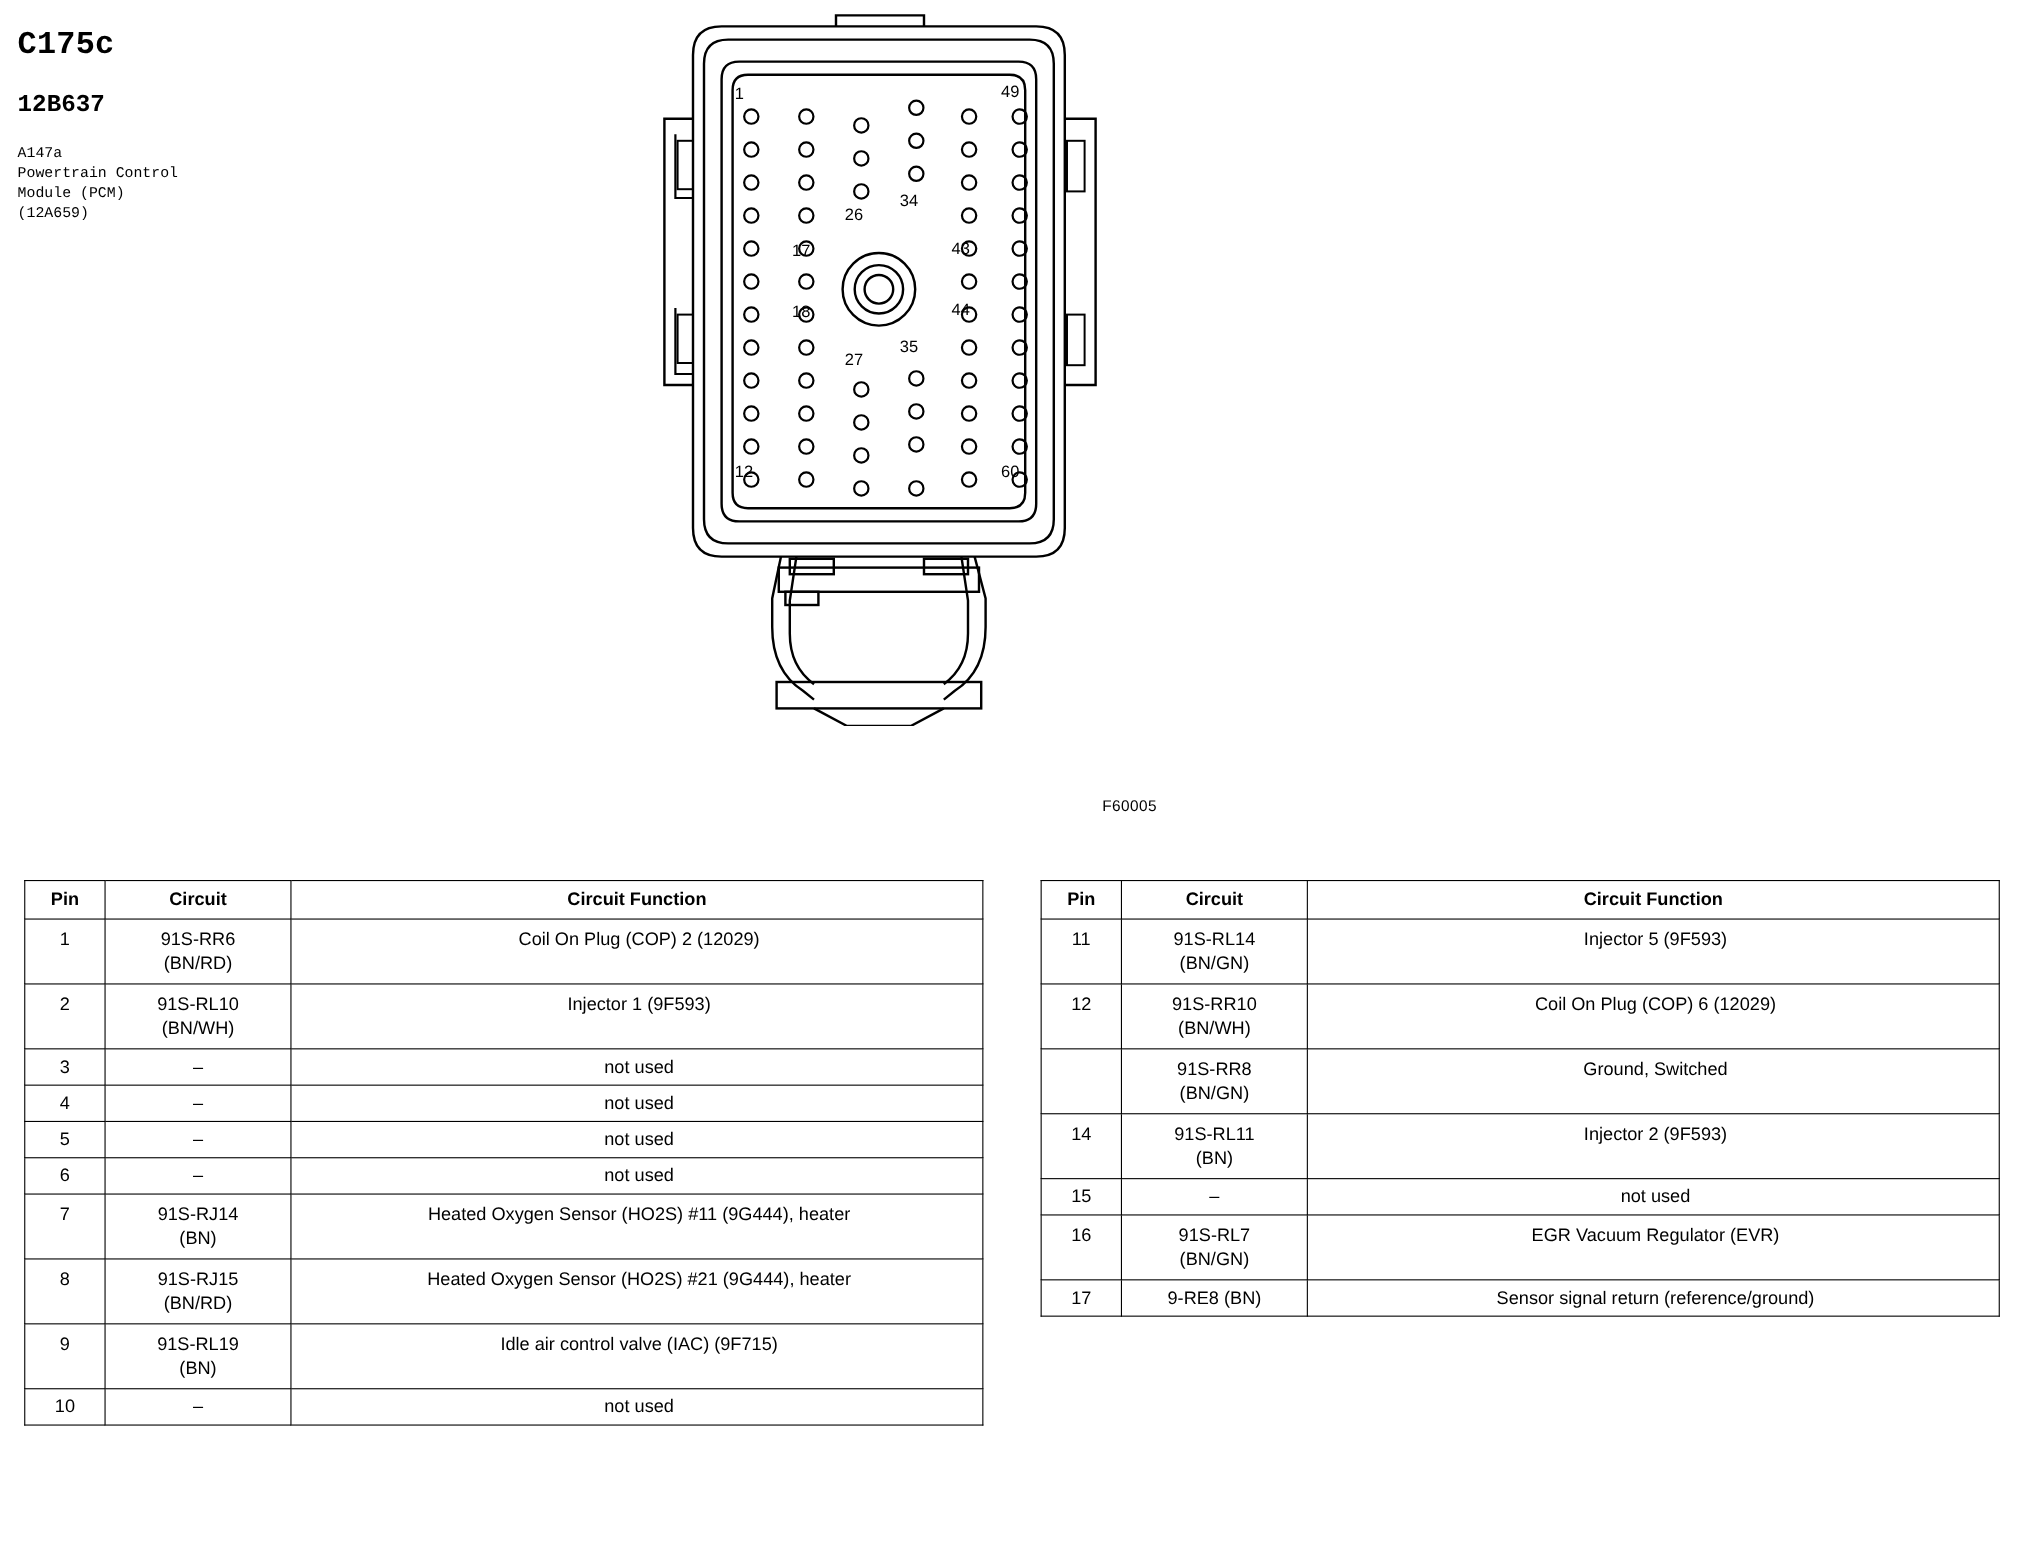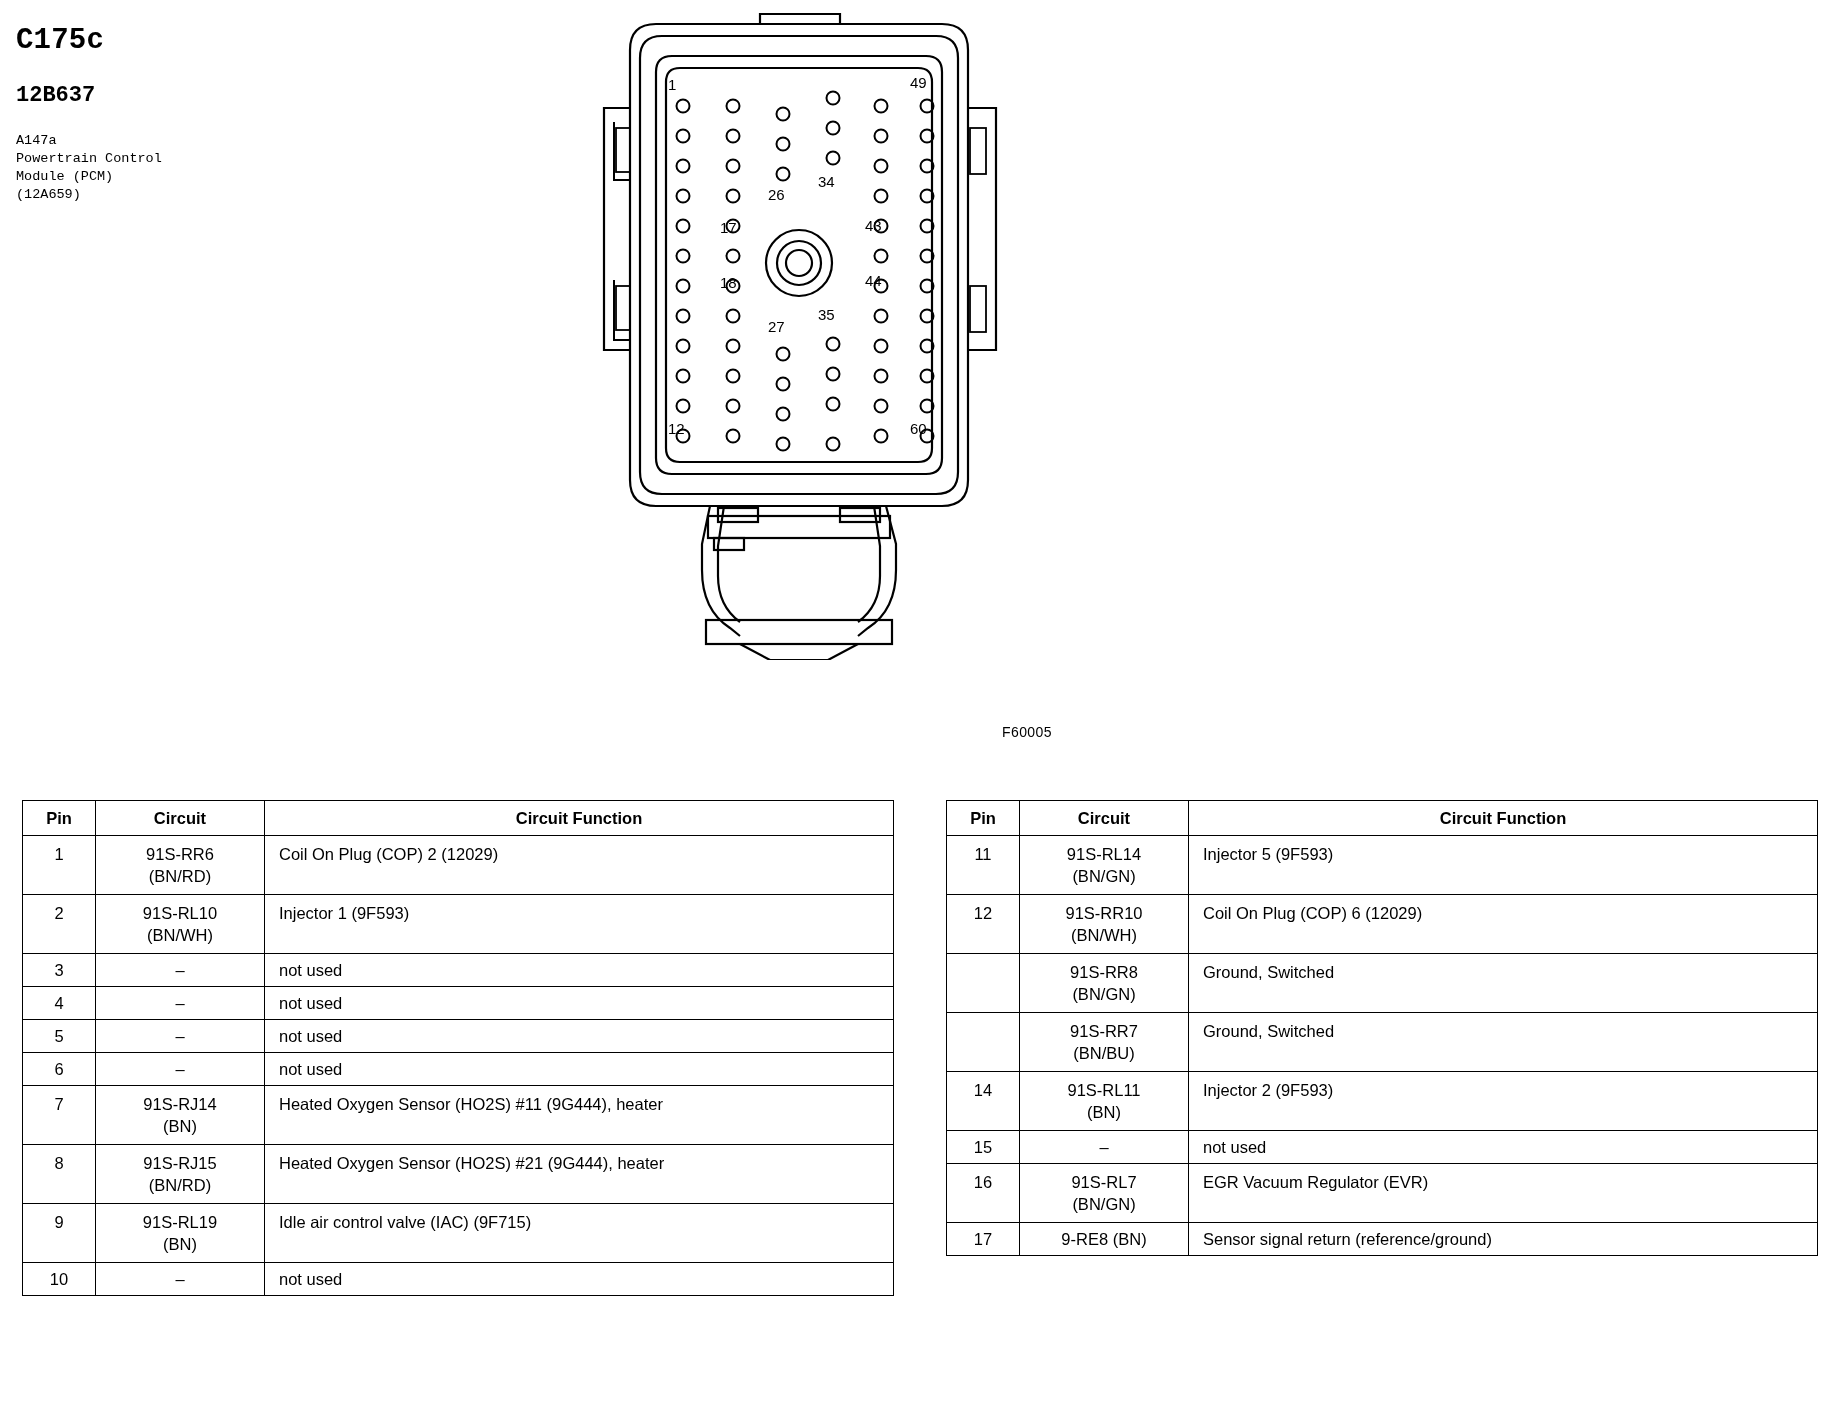--- a/index.html
+++ b/index.html
@@ -87,21 +87,21 @@
   .col-func    { width: 628px; text-align: left; }
 
   .cell-inner {
     padding: 7px 10px 7px 10px;
     line-height: 22px;
     min-height: 22px;
     box-sizing: border-box;
   }
   .cell-pin .cell-inner,
   .cell-circuit .cell-inner { text-align: center; }
-  .cell-func .cell-inner    { text-align: left; padding-left: 14px; }
+  .cell-func .cell-inner    { text-align: center; padding-left: 14px; }
   .c2 { white-space: pre-line; }
 
   .row-tall .cell-inner   { min-height: 52px; }
   .row-short .cell-inner  { min-height: 22px; padding-top: 5px; padding-bottom: 5px; }
 </style>
 </head>
 <body>
 
 <div id="header-block">
   <div id="connector-id">C175c</div>
@@ -408,32 +408,20 @@
         <td class="col-circuit cell-circuit">
           <div class="cell-inner c2">91S-RR8
 (BN/GN)</div>
         </td>
         <td class="col-func cell-func">
           <div class="cell-inner">Ground, Switched</div>
         </td>
       </tr>
       <tr class="row-tall">
         <td class="col-pin cell-pin">
-          <div class="cell-inner"></div>
-        </td>
-        <td class="col-circuit cell-circuit">
-          <div class="cell-inner c2">91S-RR7
-(BN/BU)</div>
-        </td>
-        <td class="col-func cell-func">
-          <div class="cell-inner">Ground, Switched</div>
-        </td>
-      </tr>
-      <tr class="row-tall">
-        <td class="col-pin cell-pin">
           <div class="cell-inner">14</div>
         </td>
         <td class="col-circuit cell-circuit">
           <div class="cell-inner c2">91S-RL11
 (BN)</div>
         </td>
         <td class="col-func cell-func">
           <div class="cell-inner">Injector 2 (9F593)</div>
         </td>
       </tr>

